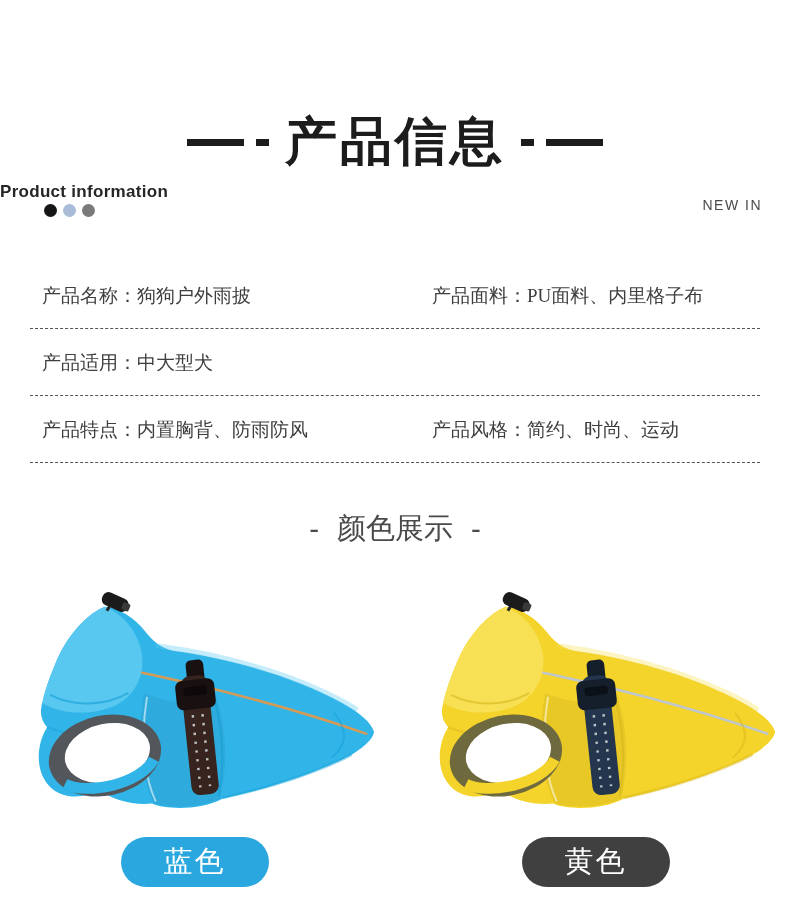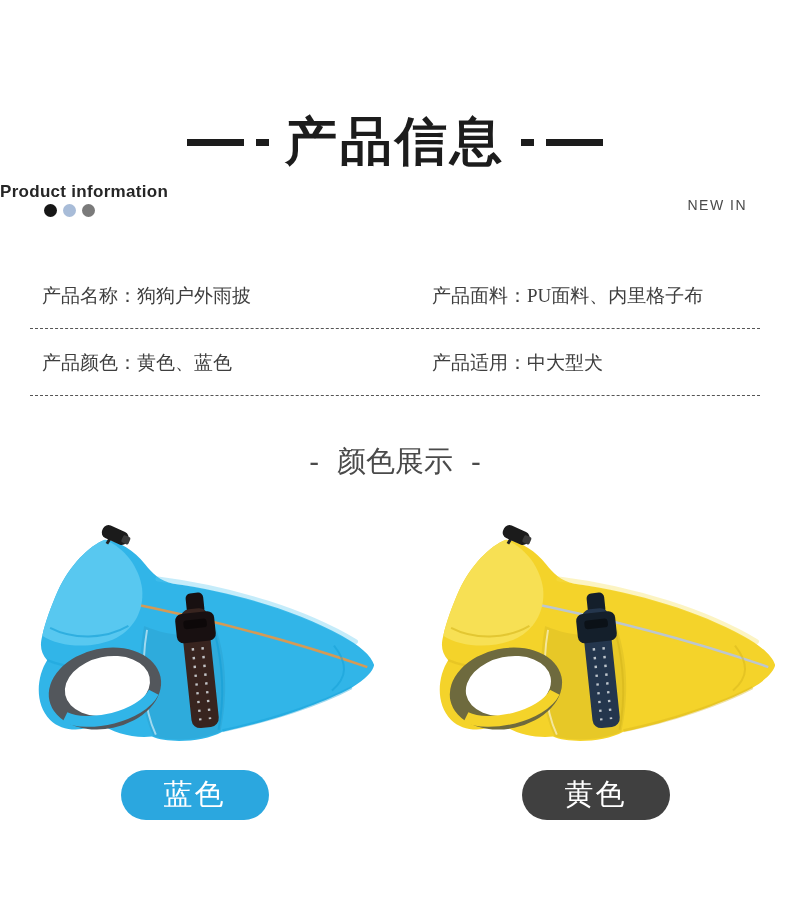--- a/index.html
+++ b/index.html
@@ -9,21 +9,21 @@
   
   .title-row{display:flex;align-items:center;justify-content:center;gap:16px;padding-top:116px;}
   .dash-group{display:flex;align-items:center;gap:12px;}
   .dash-long{width:57px;height:7px;background:#1c1c1c;}
   .dash-short{width:13px;height:7px;background:#1c1c1c;}
   .page-title{font-family:"Liberation Serif",serif;font-weight:900;font-size:52px;line-height:1;
               color:#1c1c1c;letter-spacing:3px;}
   .subtitle{text-align:left;margin-top:14px;font-size:17px;font-weight:bold;color:#262626;letter-spacing:.3px;}
   .dots{position:absolute;left:44px;top:204px;display:flex;gap:6px;}
   .dot{width:13px;height:13px;border-radius:50%;}
-  .new-in{position:absolute;right:43px;top:197px;font-size:14px;letter-spacing:1.5px;color:#4a4a4a;margin-left:38px;}
+  .new-in{position:absolute;right:28px;top:197px;font-size:14px;letter-spacing:1.5px;color:#4a4a4a;margin-left:38px;}
 
   
   .info{margin:60px 30px 0;font-family:"DejaVu Serif",serif;font-size:19px;color:#3e3e3e;}
   .info-row{display:flex;padding:21px 0 19px;border-bottom:1.5px dashed #555;line-height:26px;font-family:Liberation Serif, serif;}
   .cell{padding-left:12px;white-space:nowrap;}
   .cell.left{width:378px;flex:none;}
   .cell.right{flex:1;}
 
   
   .color-title{margin-top:46px;display:flex;justify-content:center;align-items:center;gap:18px;
@@ -116,28 +116,33 @@
     <div class="info-row">
       <div class="cell left">
         <span>产品名称：</span><span>狗狗户外雨披</span>
       </div>
       <div class="cell right">
         <span>产品面料：</span><span>PU面料、内里格子布</span>
       </div>
     </div>
 
     <div class="info-row">
-      <div class="cell left">
-        <span>产品颜色：</span><span>黄色、蓝色</span>
-      </div>
       <div class="cell right">
         <span>产品适用：</span><span>中大型犬</span>
       </div>
     </div>
 
+    <div class="info-row">
+      <div class="cell left">
+        <span>产品特点：</span><span>内置胸背、防雨防风</span>
+      </div>
+      <div class="cell right">
+        <span>产品风格：</span><span>简约、时尚、运动</span>
+      </div>
+    </div>
 
   </div>
 
   <div class="color-title">
     <span>-</span>
     <span>颜色展示</span>
     <span>-</span>
   </div>
 
   <div class="products">

